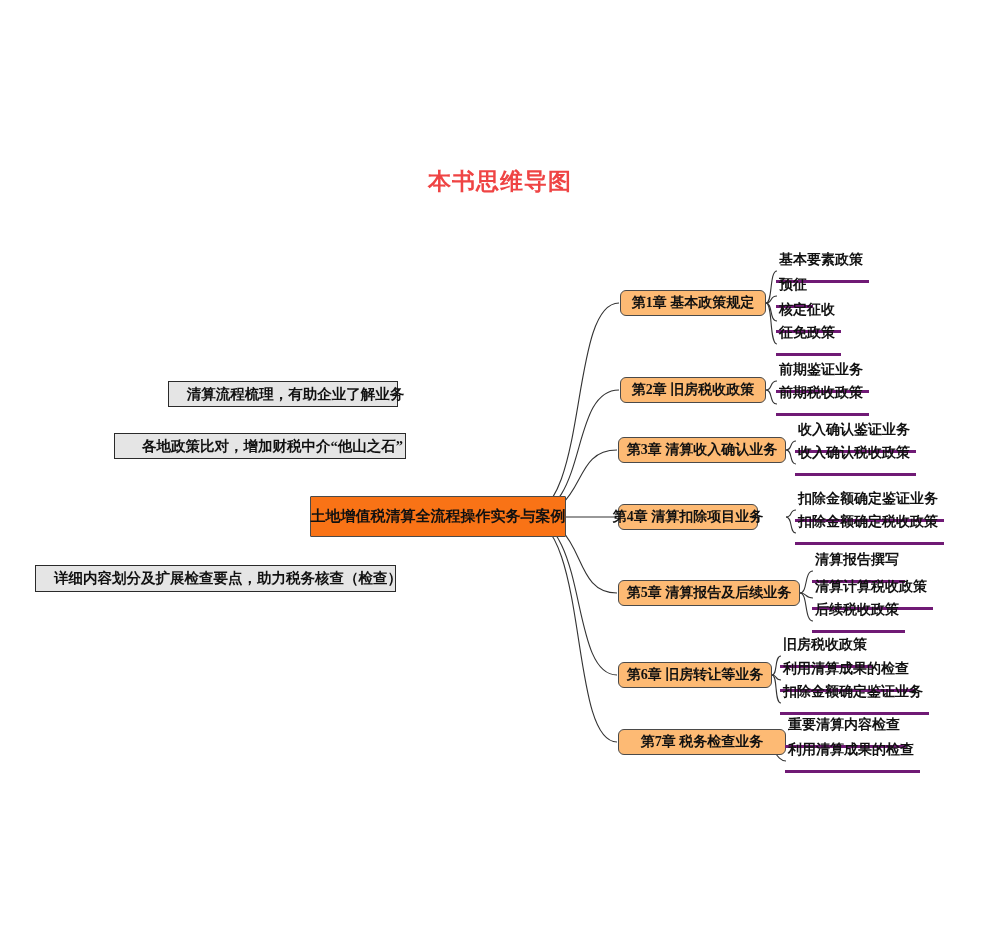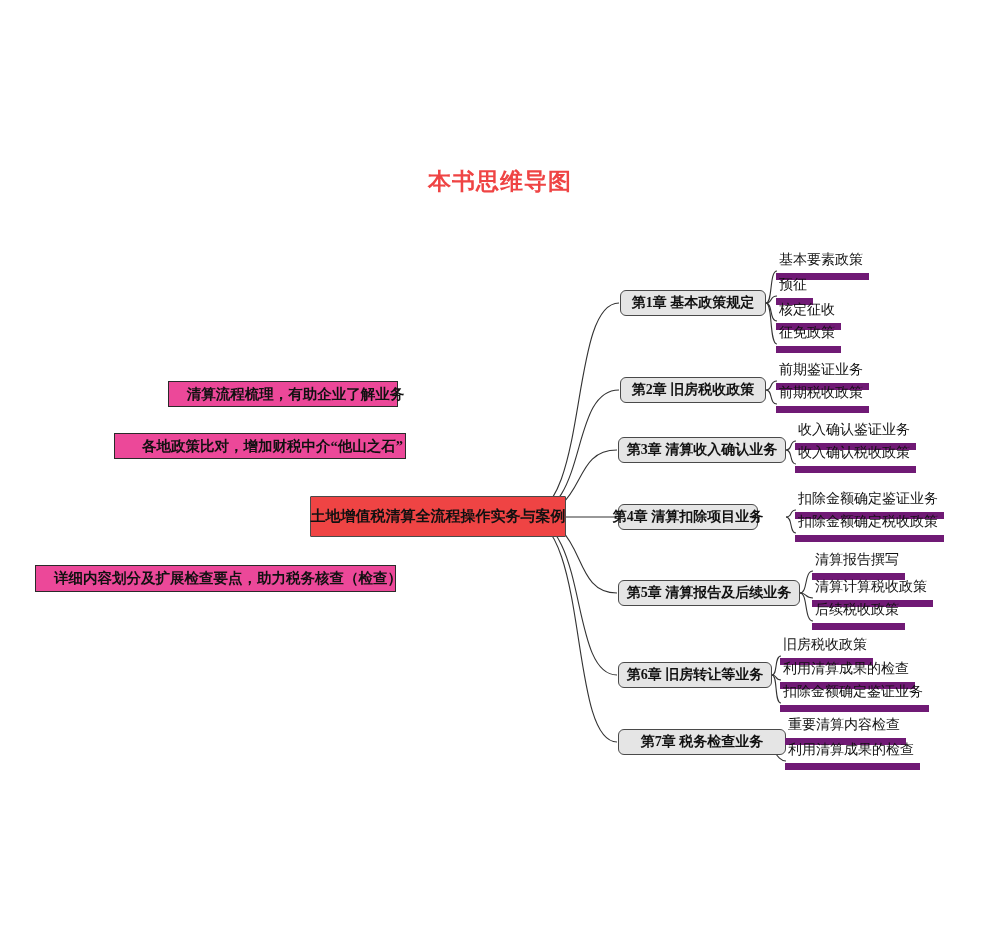--- a/index.html
+++ b/index.html
@@ -29,73 +29,73 @@
     font-weight: bold;
     color: #ef4444;
     z-index: 2;
     letter-spacing: 1px;
   }
   .center-node {
     position: absolute;
     box-sizing: border-box;
     left: 310px; top: 496px;
     width: 256px; height: 41px;
-    background: #ef4444;
+    background: #f97316;
     border: 1px solid #4a4a4a;
     border-radius: 1px;
     display: flex;
     align-items: center;
     justify-content: center;
     font-size: 15px;
     font-weight: bold;
     color: #111;
     z-index: 2;
     white-space: nowrap;
   }
   .note {
     position: absolute;
     box-sizing: border-box;
     height: 26px;
-    background: #ec4899;
+    background: #e5e5e5;
     border: 1px solid #2a2a2a;
     display: flex;
     align-items: center;
     justify-content: center;
     font-size: 14.5px;
     font-weight: bold;
     color: #111;
     z-index: 2;
     white-space: nowrap;
     padding-left: 25px;
   }
   .branch {
     position: absolute;
     box-sizing: border-box;
     height: 26px;
-    background: #e5e5e5;
+    background: #fdba74;
     border: 1px solid #4a4a4a;
     border-radius: 6px;
     display: flex;
     align-items: center;
     justify-content: center;
     font-size: 14px;
     font-weight: bold;
     color: #111;
     z-index: 2;
     white-space: nowrap;
   }
   .leaf {
     position: absolute;
     box-sizing: border-box;
     font-size: 14px;
     line-height: 16px;
-    font-weight: normal;
+    font-weight: bold;
     color: #111;
-    padding: 0 6px 5px 3px;
-    border-bottom: 7px solid #701a75;
+    padding: 0 6px 12px 3px;
+    border-bottom: 3px solid #701a75;
     white-space: nowrap;
     z-index: 2;
   }
 </style>
 </head>
 <body>
 
 <div id="canvas">
 
   <svg id="connectors" width="1000" height="931" viewBox="0 0 1000 931" fill="none" stroke="#333333" stroke-width="1.1">

